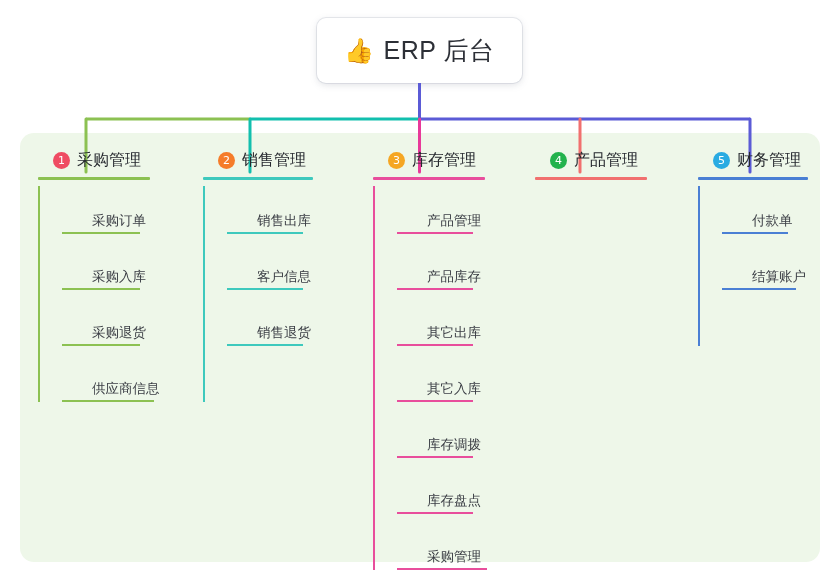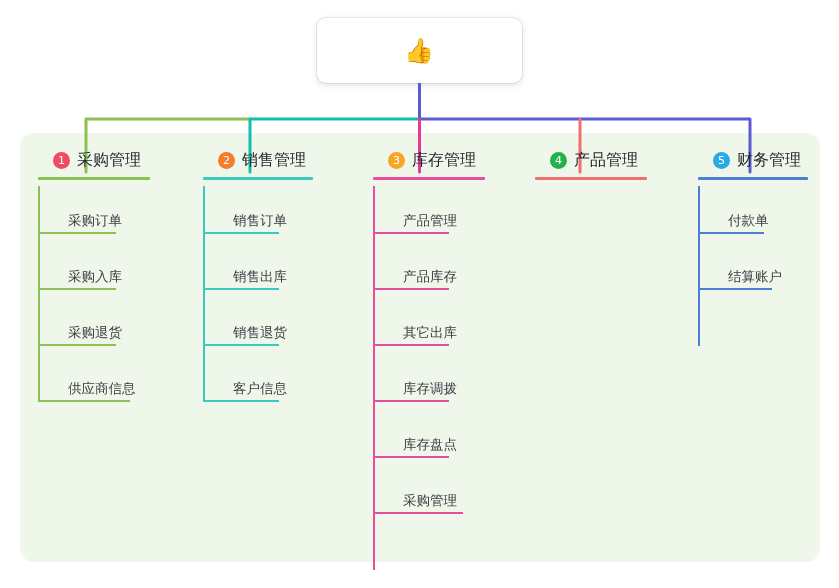--- a/index.html
+++ b/index.html
@@ -37,34 +37,35 @@
   .badge{
     width:17px;height:17px;border-radius:50%;
     color:#fff;font-size:11px;line-height:17px;text-align:center;
     flex:0 0 auto;font-family:"DejaVu Sans",sans-serif;
   }
   .col-title{font-size:16px;color:#26292f;white-space:nowrap;}
   .col-rule{position:absolute;left:0;top:31px;height:3px;border-radius:1px;}
 
   .items{position:relative;margin-top:12px;}
   .spine{position:absolute;left:0;top:0;width:2px;}
-  .item{position:relative;height:56px;}
+  .item{position:relative;height:56px;margin-left:24px;}
   .item-label{
     position:absolute;left:30px;bottom:12px;
     font-size:13.5px;color:#3a3d44;white-space:nowrap;
   }
   .item-rule{position:absolute;left:0;bottom:8px;height:2px;}
 </style>
 </head>
 <body>
 
 <div id="stage">
 
   <div class="root-card">
     <span class="root-emoji">👍</span>
+    <span class="root-title">ERP 后台</span>
   </div>
 
   <div class="panel"></div>
 
   <svg class="wires" viewBox="0 0 839 588" width="839" height="588" xmlns="http://www.w3.org/2000/svg">
 
     <path id="w-stem" d="M419.5,83 L419.5,119" stroke="#5b5bd6" stroke-width="3" fill="none"></path>
 
     <path id="w-bus-green" d="M86,119 L250,119" stroke="#8cc152" stroke-width="3" fill="none"></path>
     <path id="w-bus-teal" d="M250,119 L419.5,119" stroke="#12bfae" stroke-width="3" fill="none"></path>
@@ -106,33 +107,29 @@
       </div>
       <div class="col" style="left: 203px; width: 150px;">
         <div class="col-head">
           <span class="badge" style="background: rgb(245, 124, 42);">2</span>
           <span class="col-title">销售管理</span>
           <div class="col-rule" style="width: 110px; background: rgb(62, 201, 189);"></div>
         </div>
         <div class="items">
           <div class="spine" style="background: rgb(62, 201, 189); height: 216px;"></div>
           <div class="item">
-            <span class="item-label">销售订单</span>
-            <div class="item-rule" style="width: 76px; background: rgb(62, 201, 189);"></div>
-          </div>
-          <div class="item">
             <span class="item-label">销售出库</span>
             <div class="item-rule" style="width: 76px; background: rgb(62, 201, 189);"></div>
           </div>
           <div class="item">
-            <span class="item-label">销售退货</span>
+            <span class="item-label">客户信息</span>
             <div class="item-rule" style="width: 76px; background: rgb(62, 201, 189);"></div>
           </div>
           <div class="item">
-            <span class="item-label">客户信息</span>
+            <span class="item-label">销售退货</span>
             <div class="item-rule" style="width: 76px; background: rgb(62, 201, 189);"></div>
           </div>
         </div>
       </div>
       <div class="col" style="left: 373px; width: 150px;">
         <div class="col-head">
           <span class="badge" style="background: rgb(245, 166, 35);">3</span>
           <span class="col-title">库存管理</span>
           <div class="col-rule" style="width: 112px; background: rgb(232, 78, 156);"></div>
         </div>
@@ -141,20 +138,24 @@
           <div class="item">
             <span class="item-label">产品管理</span>
             <div class="item-rule" style="width: 76px; background: rgb(232, 78, 156);"></div>
           </div>
           <div class="item">
             <span class="item-label">产品库存</span>
             <div class="item-rule" style="width: 76px; background: rgb(232, 78, 156);"></div>
           </div>
           <div class="item">
             <span class="item-label">其它出库</span>
+            <div class="item-rule" style="width: 76px; background: rgb(232, 78, 156);"></div>
+          </div>
+          <div class="item">
+            <span class="item-label">其它入库</span>
             <div class="item-rule" style="width: 76px; background: rgb(232, 78, 156);"></div>
           </div>
           <div class="item">
             <span class="item-label">库存调拨</span>
             <div class="item-rule" style="width: 76px; background: rgb(232, 78, 156);"></div>
           </div>
           <div class="item">
             <span class="item-label">库存盘点</span>
             <div class="item-rule" style="width: 76px; background: rgb(232, 78, 156);"></div>
           </div>

